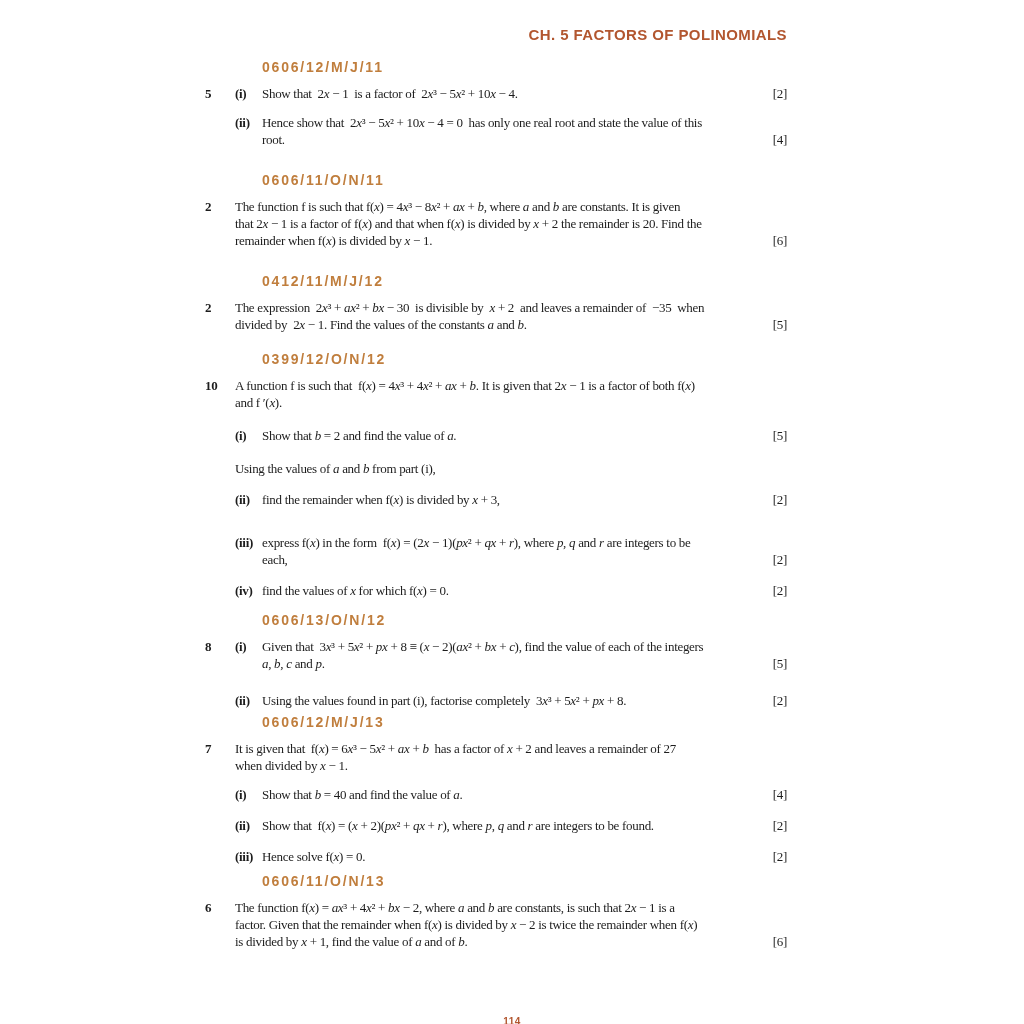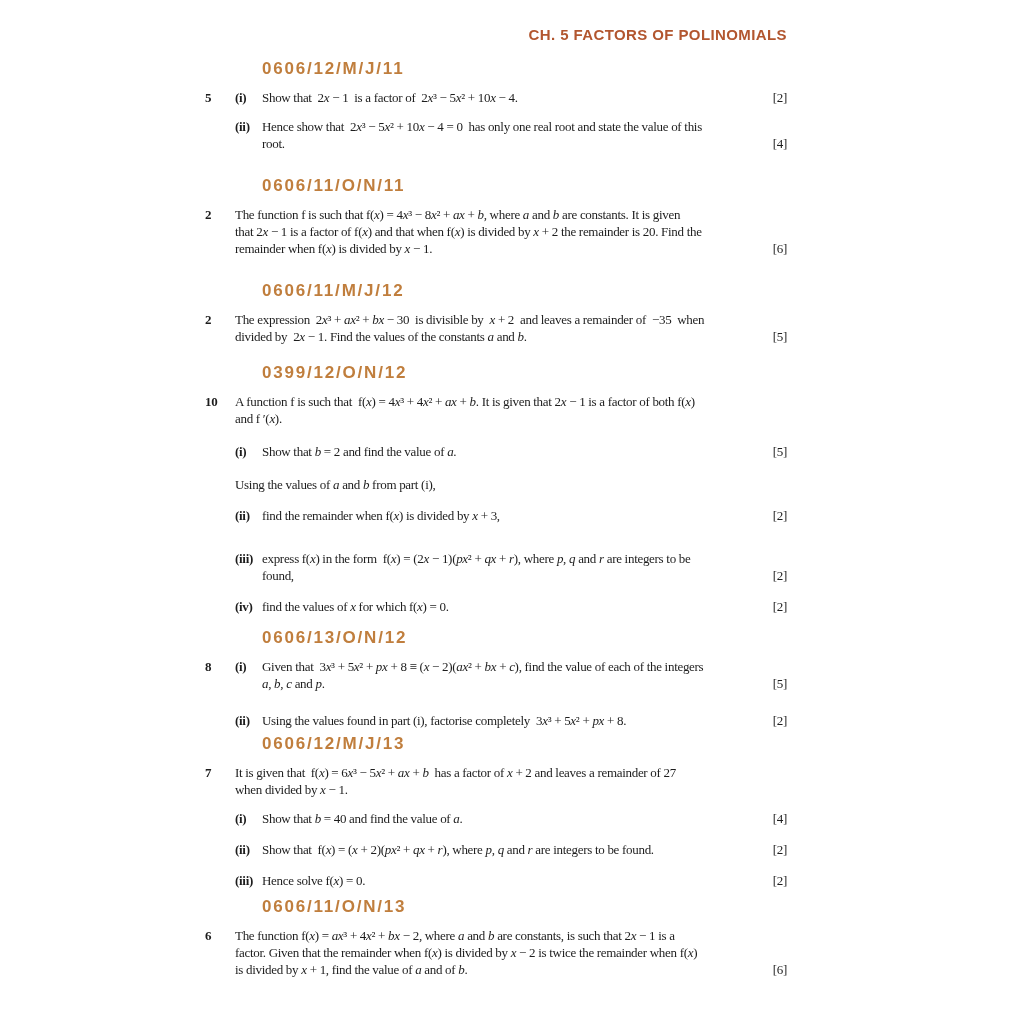--- a/index.html
+++ b/index.html
@@ -10,21 +10,21 @@
   }
   .content { margin-left:205px; width:582px; }
   .header {
     padding-top:26px; text-align:right;
     font-family:"Liberation Sans", sans-serif; font-weight:700;
     font-size:15px; letter-spacing:0.4px;
     color:var(--c-accent_header, #b2562f);
   }
   .code {
     font-family:"Liberation Sans", sans-serif; font-weight:700;
-    font-size:17px; letter-spacing:1.8px;
+    font-size:14px; letter-spacing:1.8px;
     color:var(--c-code, #c07e3d);
     margin:24px 0 10px 57px;
   }
   .block-a .code { margin-top:16px; }
   .block-d .code { margin-top:18px; }
   .block-e .code { margin-top:13px; }
   .block-f .code { margin-top:5px; }
   .block-g .code { margin-top:8px; }
   .row { display:flex; font-size:13px; line-height:17px; letter-spacing:-0.3px; }
   .num  { flex:0 0 30px; font-weight:700; }
@@ -81,21 +81,21 @@
         <span class="qtext">that 2<i>x</i> − 1 is a factor of f(<i>x</i>) and that when f(<i>x</i>) is divided by <i>x</i> + 2 the remainder is 20. Find the</span>
       </div>
       <div class="row">
         <span class="num"></span>
         <span class="qtext">remainder when f(<i>x</i>) is divided by <i>x</i> − 1.</span>
         <span class="marks">[6]</span>
       </div>
     </div>
 
     <div class="block block-c">
-      <div class="code">0606/11/M/J/12</div>
+      <div class="code">0412/11/M/J/12</div>
       <div class="row">
         <span class="num">2</span>
         <span class="qtext">The expression  2<i>x</i>³ + <i>ax</i>² + <i>bx</i> − 30  is divisible by  <i>x</i> + 2  and leaves a remainder of  −35  when</span>
       </div>
       <div class="row">
         <span class="num"></span>
         <span class="qtext">divided by  2<i>x</i> − 1. Find the values of the constants <i>a</i> and <i>b</i>.</span>
         <span class="marks">[5]</span>
       </div>
     </div>
@@ -127,21 +127,21 @@
         <span class="marks">[2]</span>
       </div>
       <div class="row mt26">
         <span class="num"></span>
         <span class="part">(iii)</span>
         <span class="qtext">express f(<i>x</i>) in the form  f(<i>x</i>) = (2<i>x</i> − 1)(<i>px</i>² + <i>qx</i> + <i>r</i>), where <i>p</i>, <i>q</i> and <i>r</i> are integers to be</span>
       </div>
       <div class="row">
         <span class="num"></span>
         <span class="part"></span>
-        <span class="qtext">found,</span>
+        <span class="qtext">each,</span>
         <span class="marks">[2]</span>
       </div>
       <div class="row mt14">
         <span class="num"></span>
         <span class="part">(iv)</span>
         <span class="qtext">find the values of <i>x</i> for which f(<i>x</i>) = 0.</span>
         <span class="marks">[2]</span>
       </div>
     </div>
 

